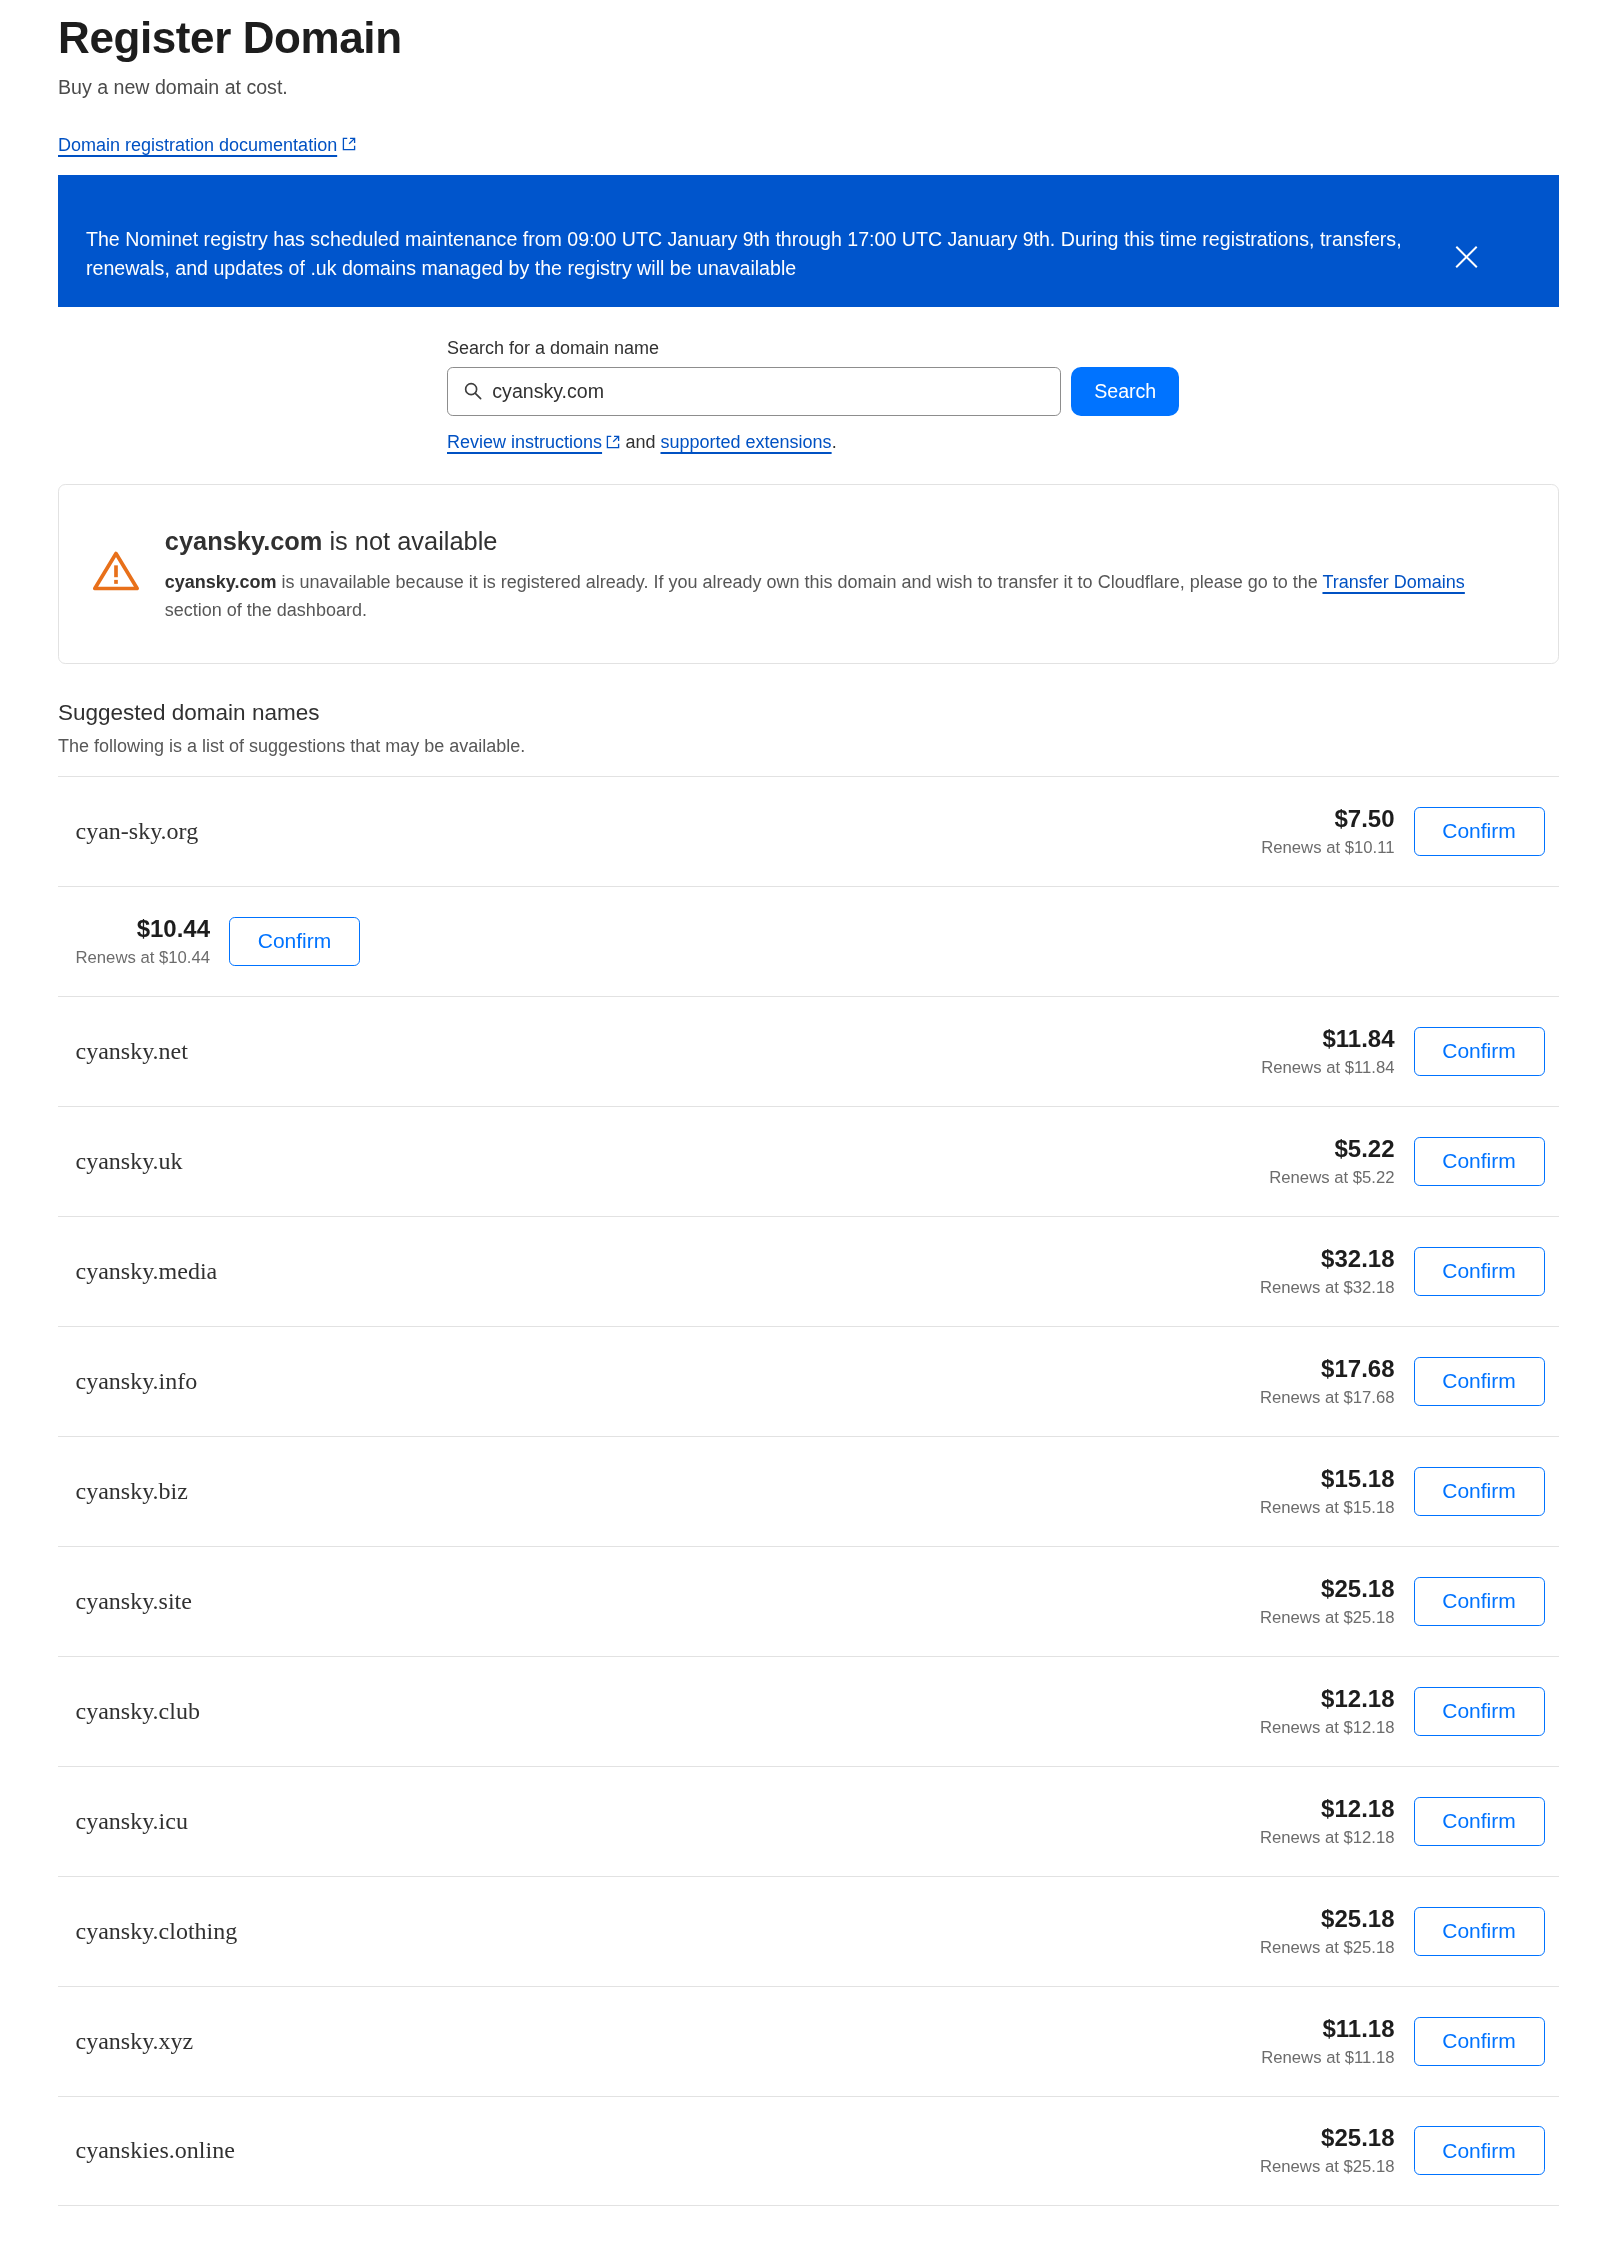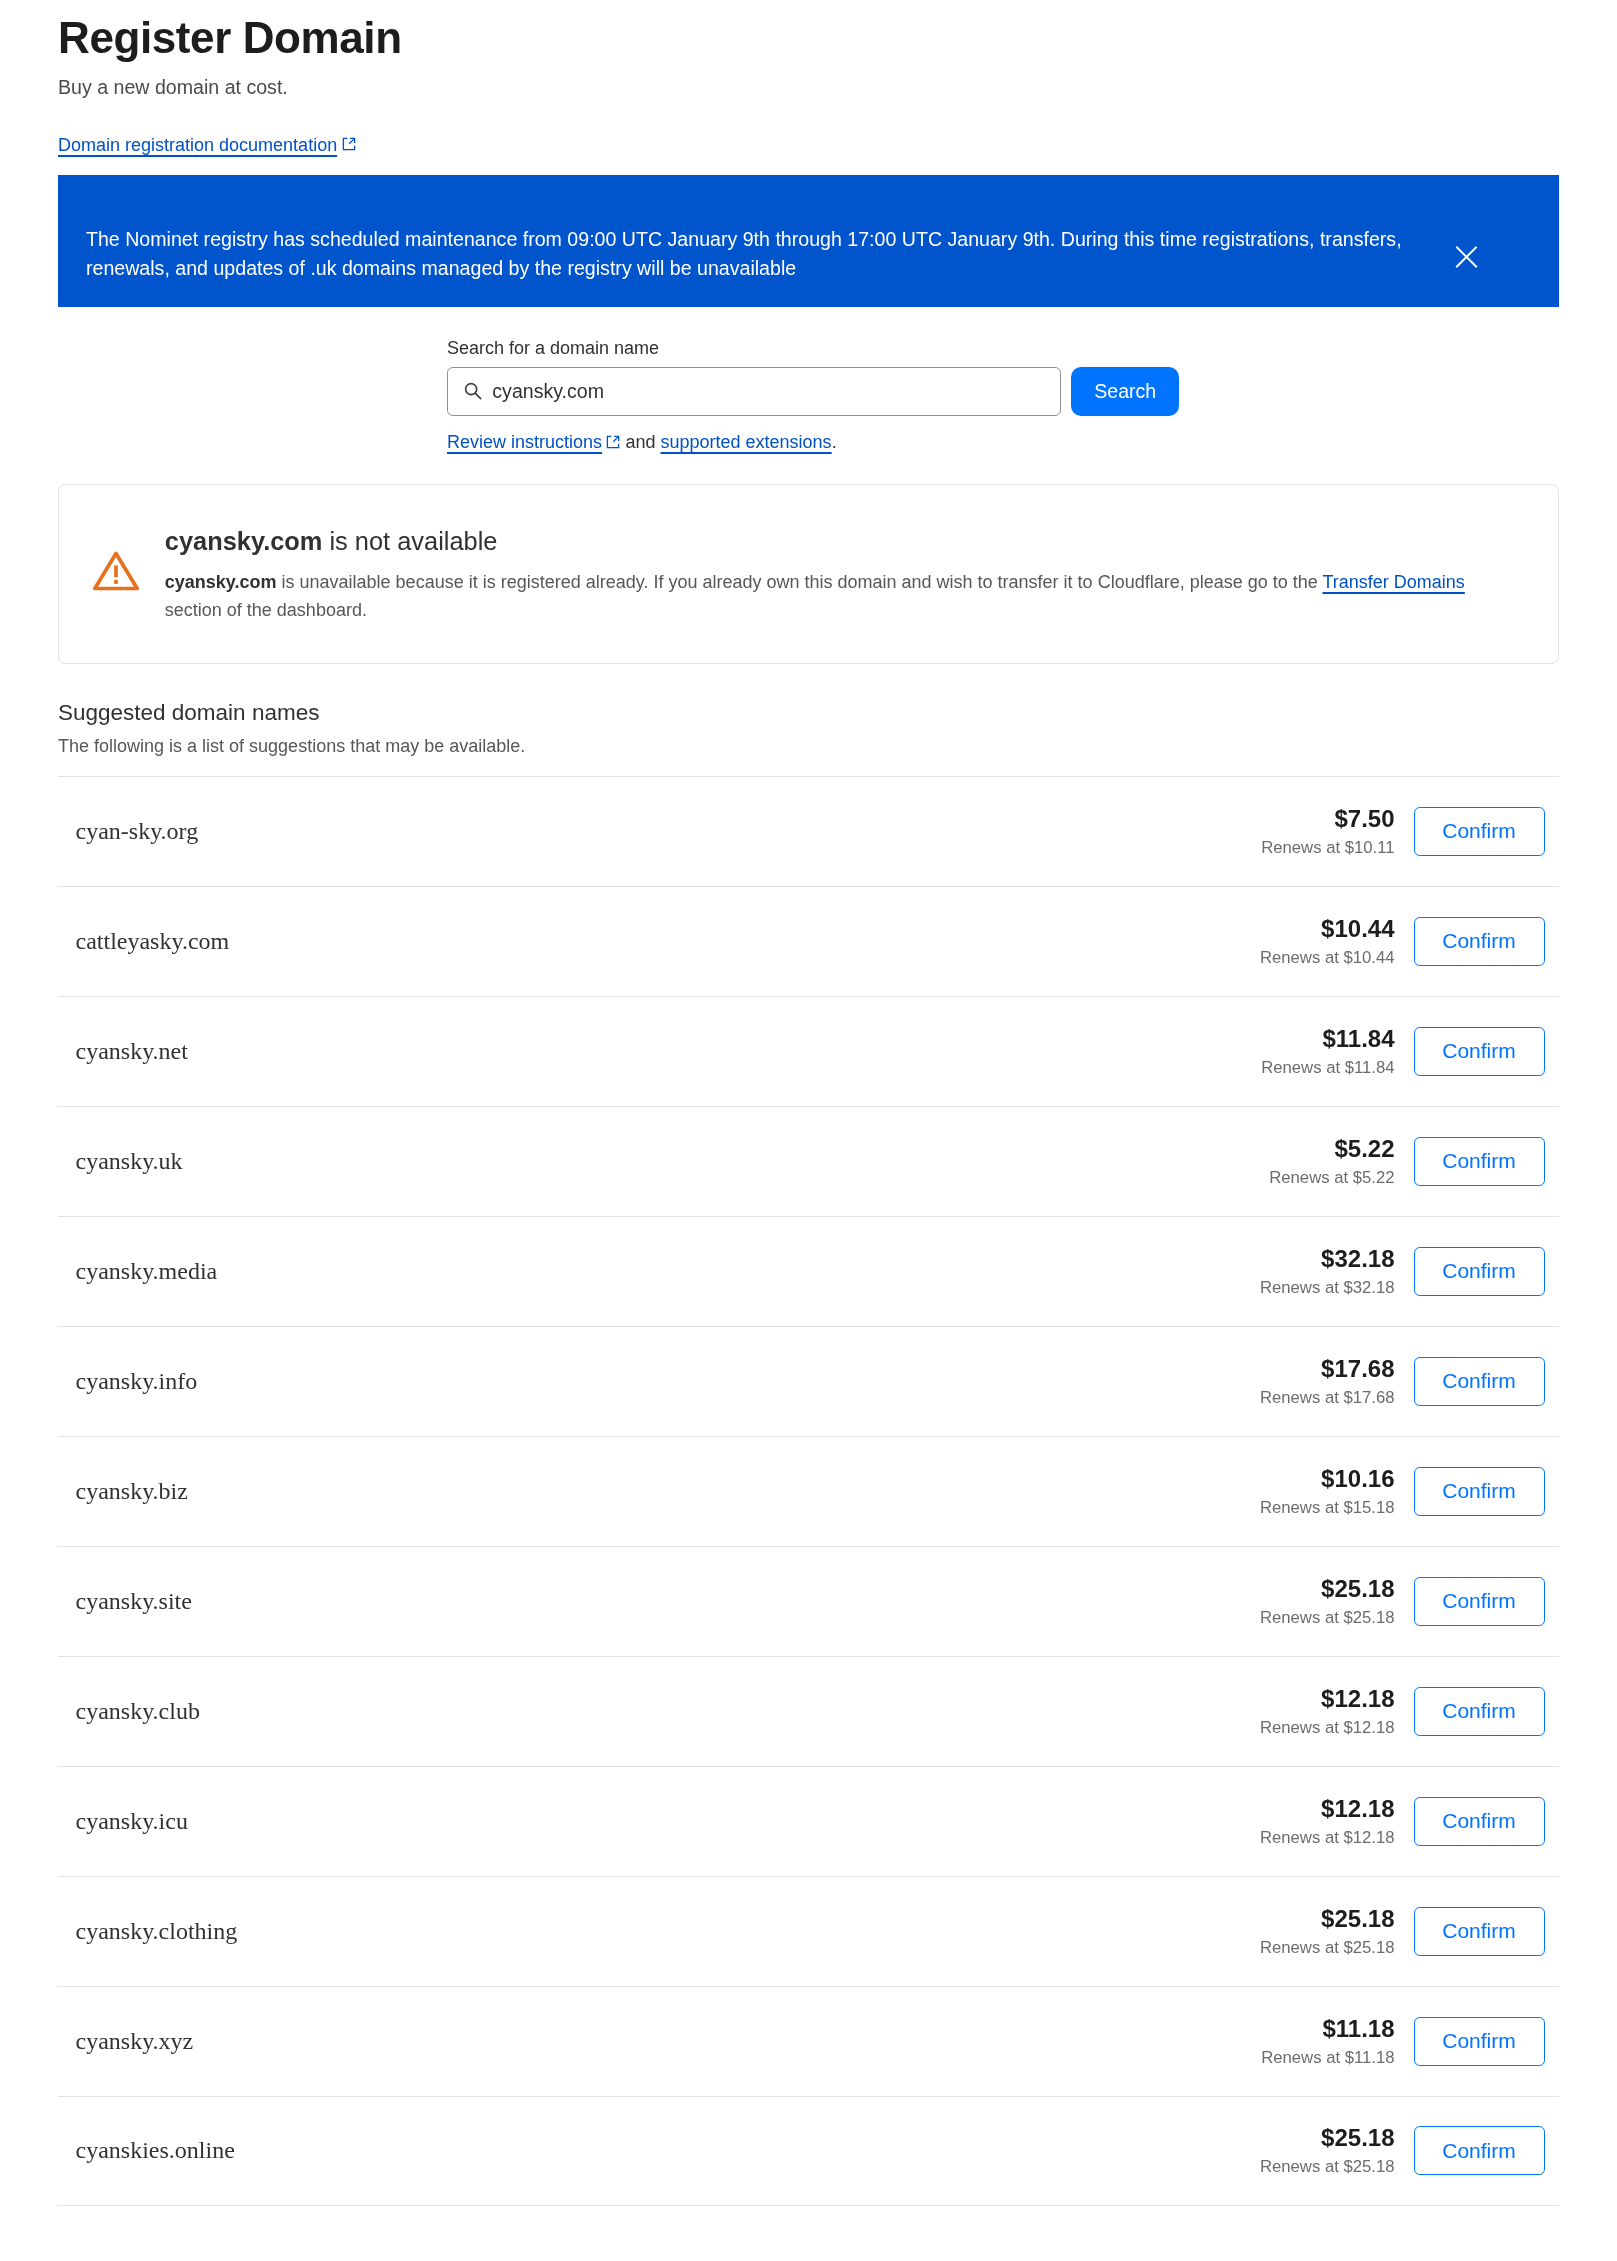--- a/index.html
+++ b/index.html
@@ -273,21 +273,20 @@
   <div class="sugg-list" id="sugg-list">
       <div class="sugg-row">
         <div class="sugg-name">cyan-sky.org</div>
         <div class="sugg-price-col">
           <div class="sugg-price">$7.50</div>
           <div class="sugg-renew">Renews at $10.11</div>
         </div>
         <button class="confirm-btn">Confirm</button>
       </div>
       <div class="sugg-row">
-        <div class="sugg-name">cattleyasky.com</div>
         <div class="sugg-price-col">
           <div class="sugg-price">$10.44</div>
           <div class="sugg-renew">Renews at $10.44</div>
         </div>
         <button class="confirm-btn">Confirm</button>
       </div>
       <div class="sugg-row">
         <div class="sugg-name">cyansky.net</div>
         <div class="sugg-price-col">
           <div class="sugg-price">$11.84</div>
@@ -315,21 +314,21 @@
         <div class="sugg-name">cyansky.info</div>
         <div class="sugg-price-col">
           <div class="sugg-price">$17.68</div>
           <div class="sugg-renew">Renews at $17.68</div>
         </div>
         <button class="confirm-btn">Confirm</button>
       </div>
       <div class="sugg-row">
         <div class="sugg-name">cyansky.biz</div>
         <div class="sugg-price-col">
-          <div class="sugg-price">$10.16</div>
+          <div class="sugg-price">$15.18</div>
           <div class="sugg-renew">Renews at $15.18</div>
         </div>
         <button class="confirm-btn">Confirm</button>
       </div>
       <div class="sugg-row">
         <div class="sugg-name">cyansky.site</div>
         <div class="sugg-price-col">
           <div class="sugg-price">$25.18</div>
           <div class="sugg-renew">Renews at $25.18</div>
         </div>

